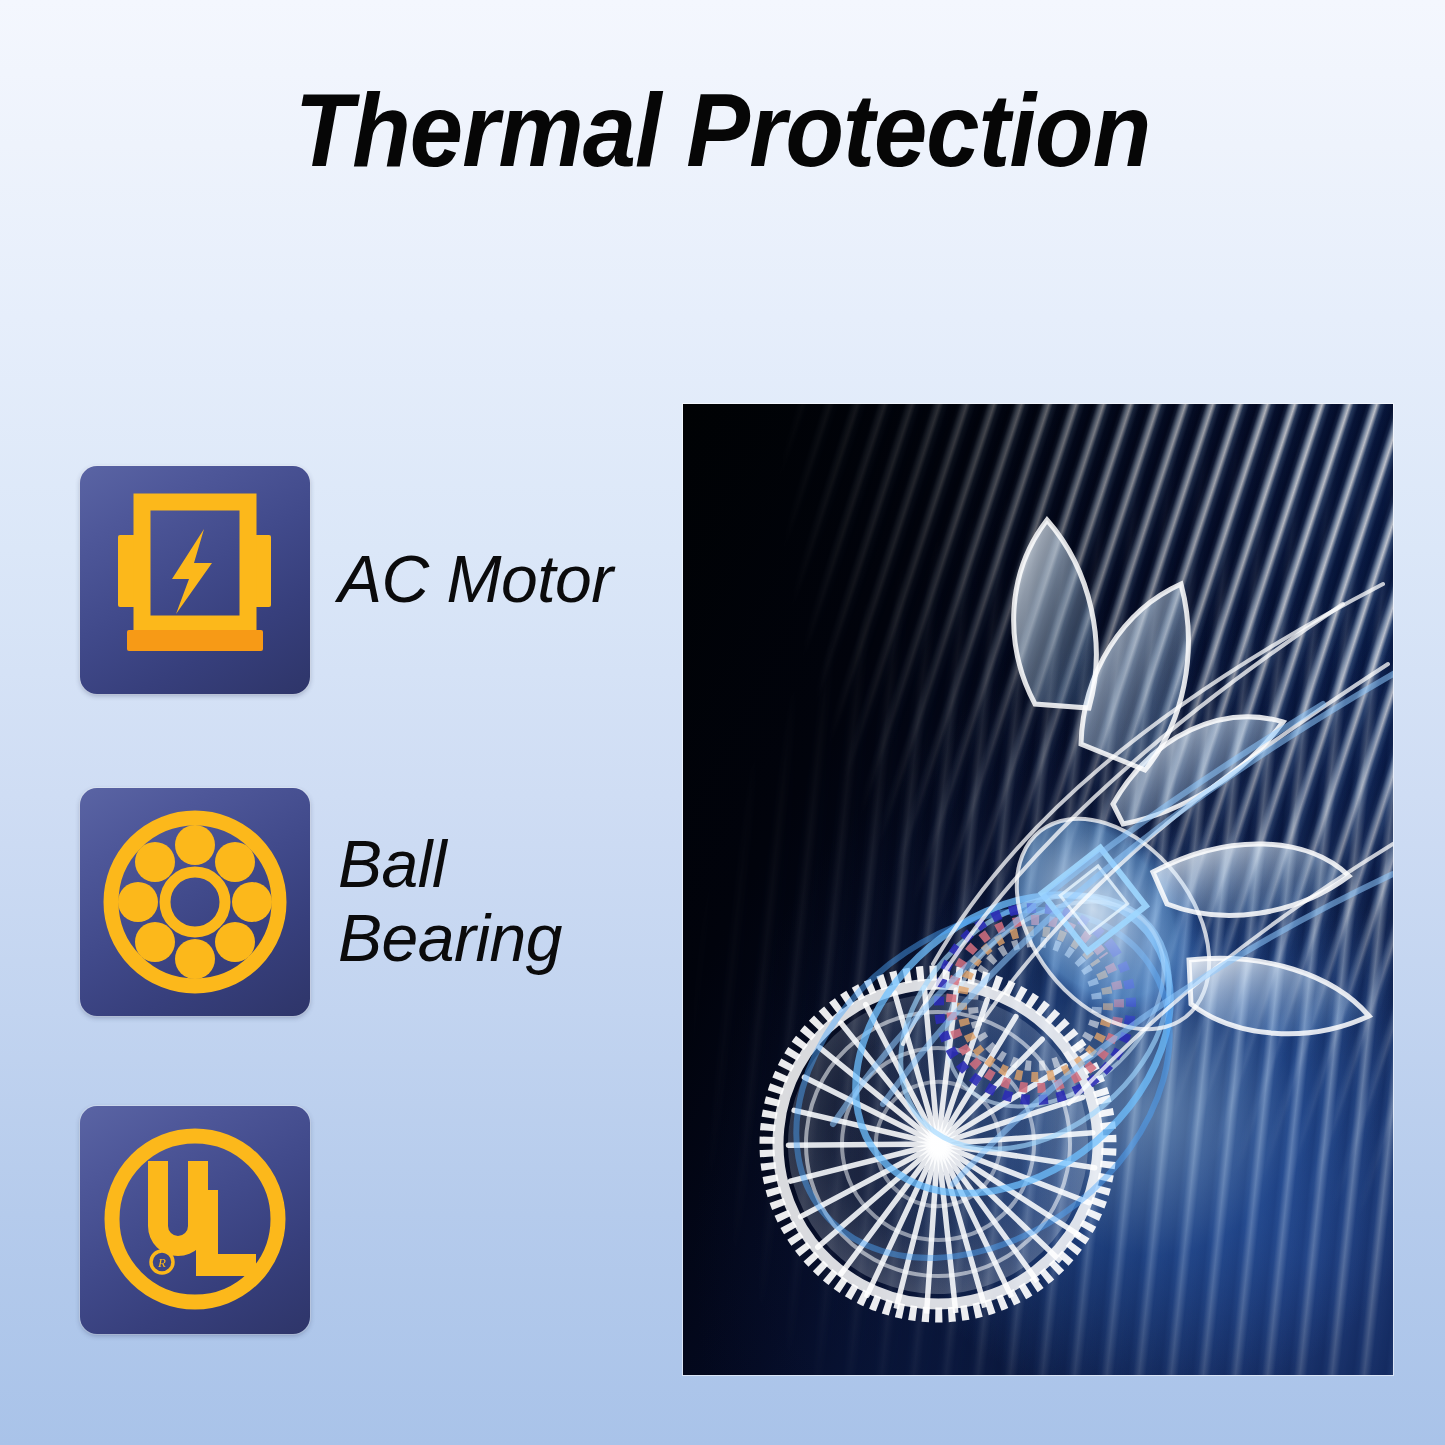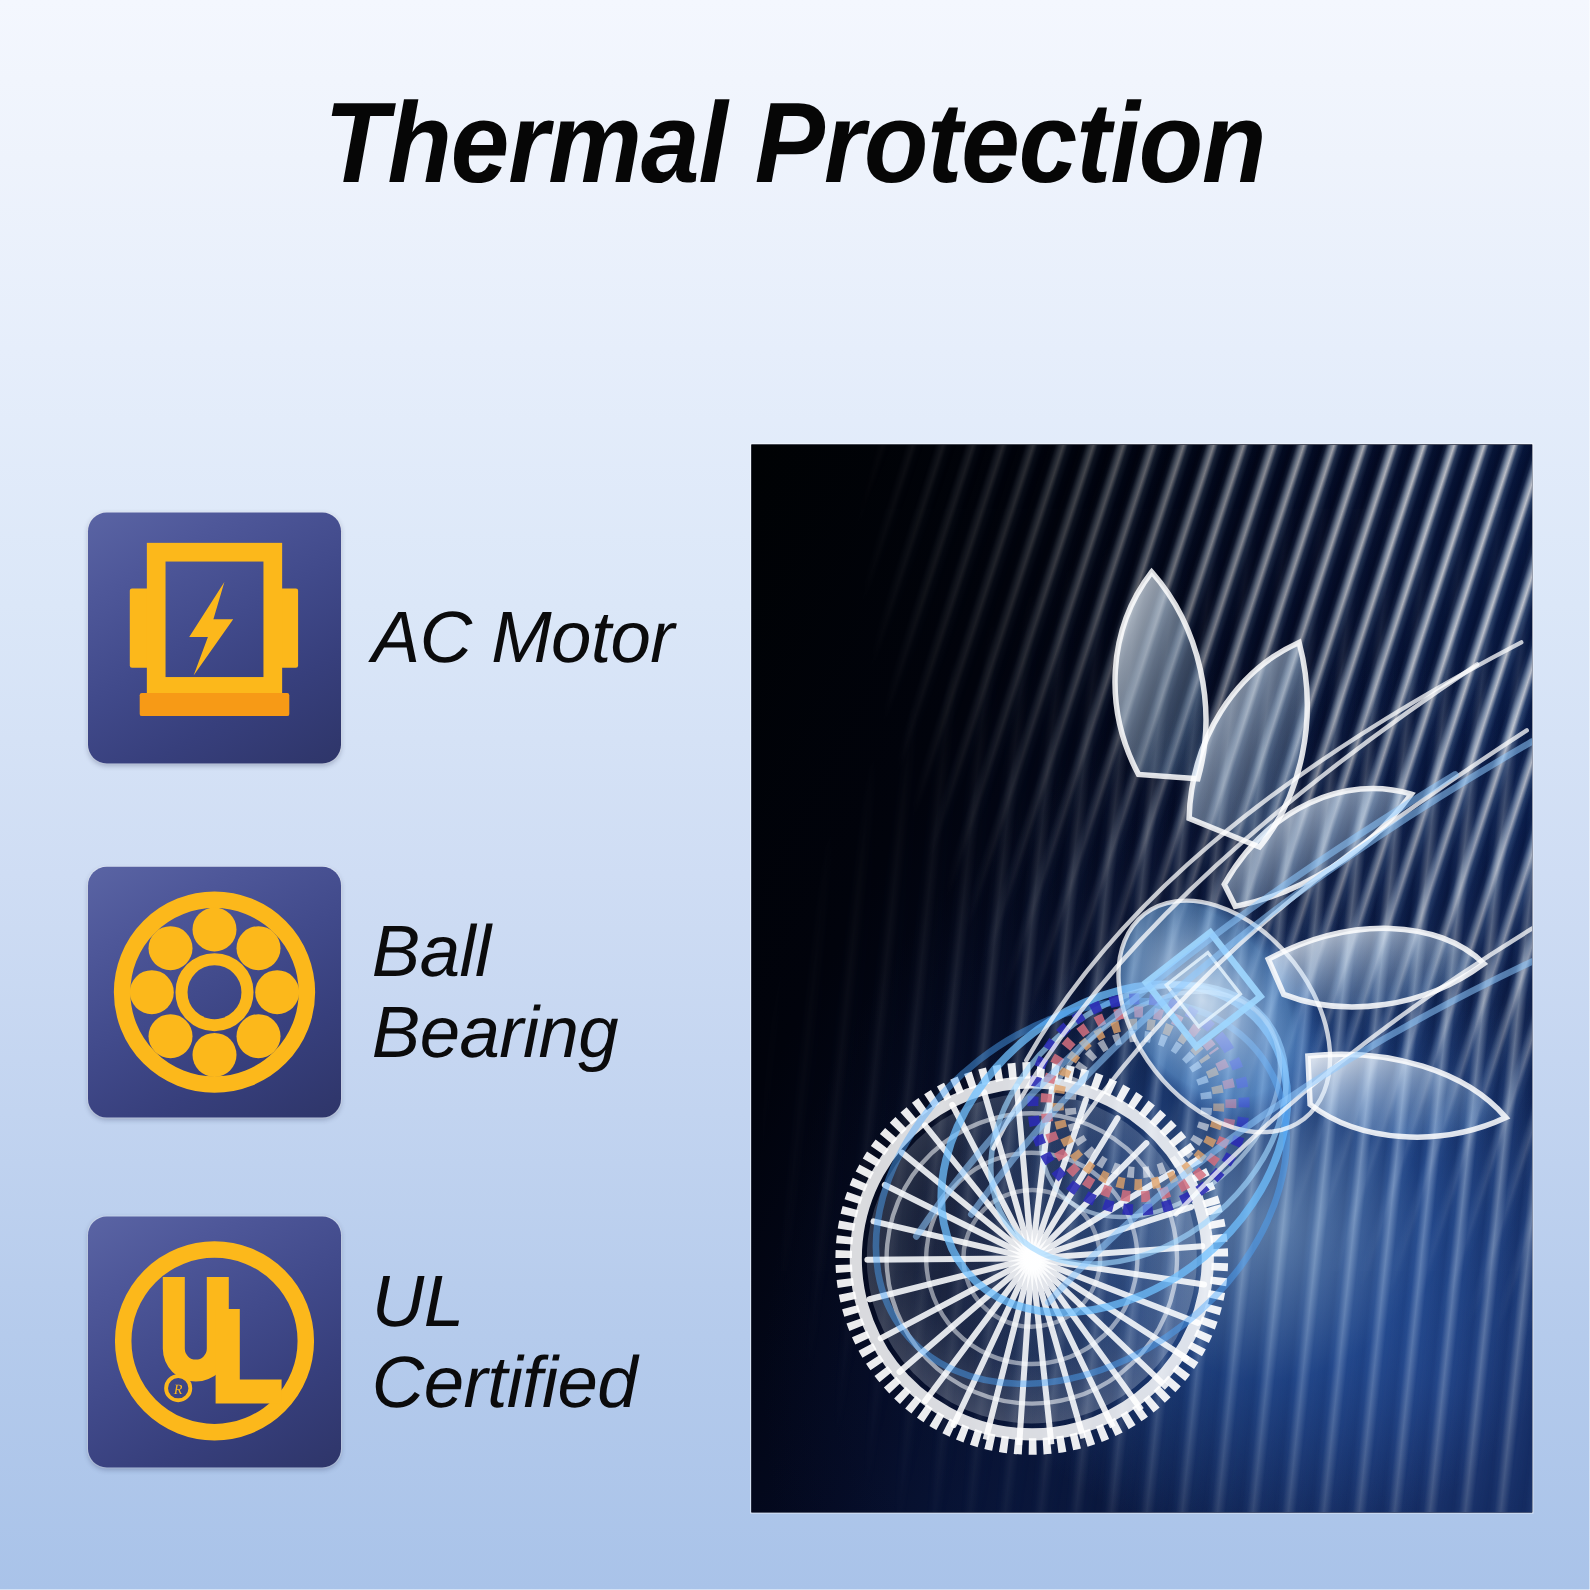--- a/index.html
+++ b/index.html
@@ -220,22 +220,20 @@
                    A10 10 0 0 1 88 120 L88 55 Z" fill="#fcb81b"></path>
 
           <path d="M116 84 L116 170 L176 170 L176 148 L138 148 L138 84 Z" fill="#fcb81b"></path>
 
           <circle cx="82" cy="156" r="11" fill="none" stroke="#fcb81b" stroke-width="3.5"></circle>
           <text x="82" y="161" font-family="'Liberation Serif', serif" font-size="13" text-anchor="middle" fill="#fcb81b">R</text>
         </svg>
       </span>
     </div>
 
-    <div class="feature-label">UL
-Certified</div>
   </div>
 
   <div id="product-panel">
     <div class="photo-layer bg-dark"></div>
     <div class="photo-layer streaks"></div>
     <div class="photo-layer streaks-b"></div>
     <div class="photo-layer glow-core"></div>
 
     <svg class="motor" viewBox="0 0 710 971" xmlns="http://www.w3.org/2000/svg">
       <defs>

